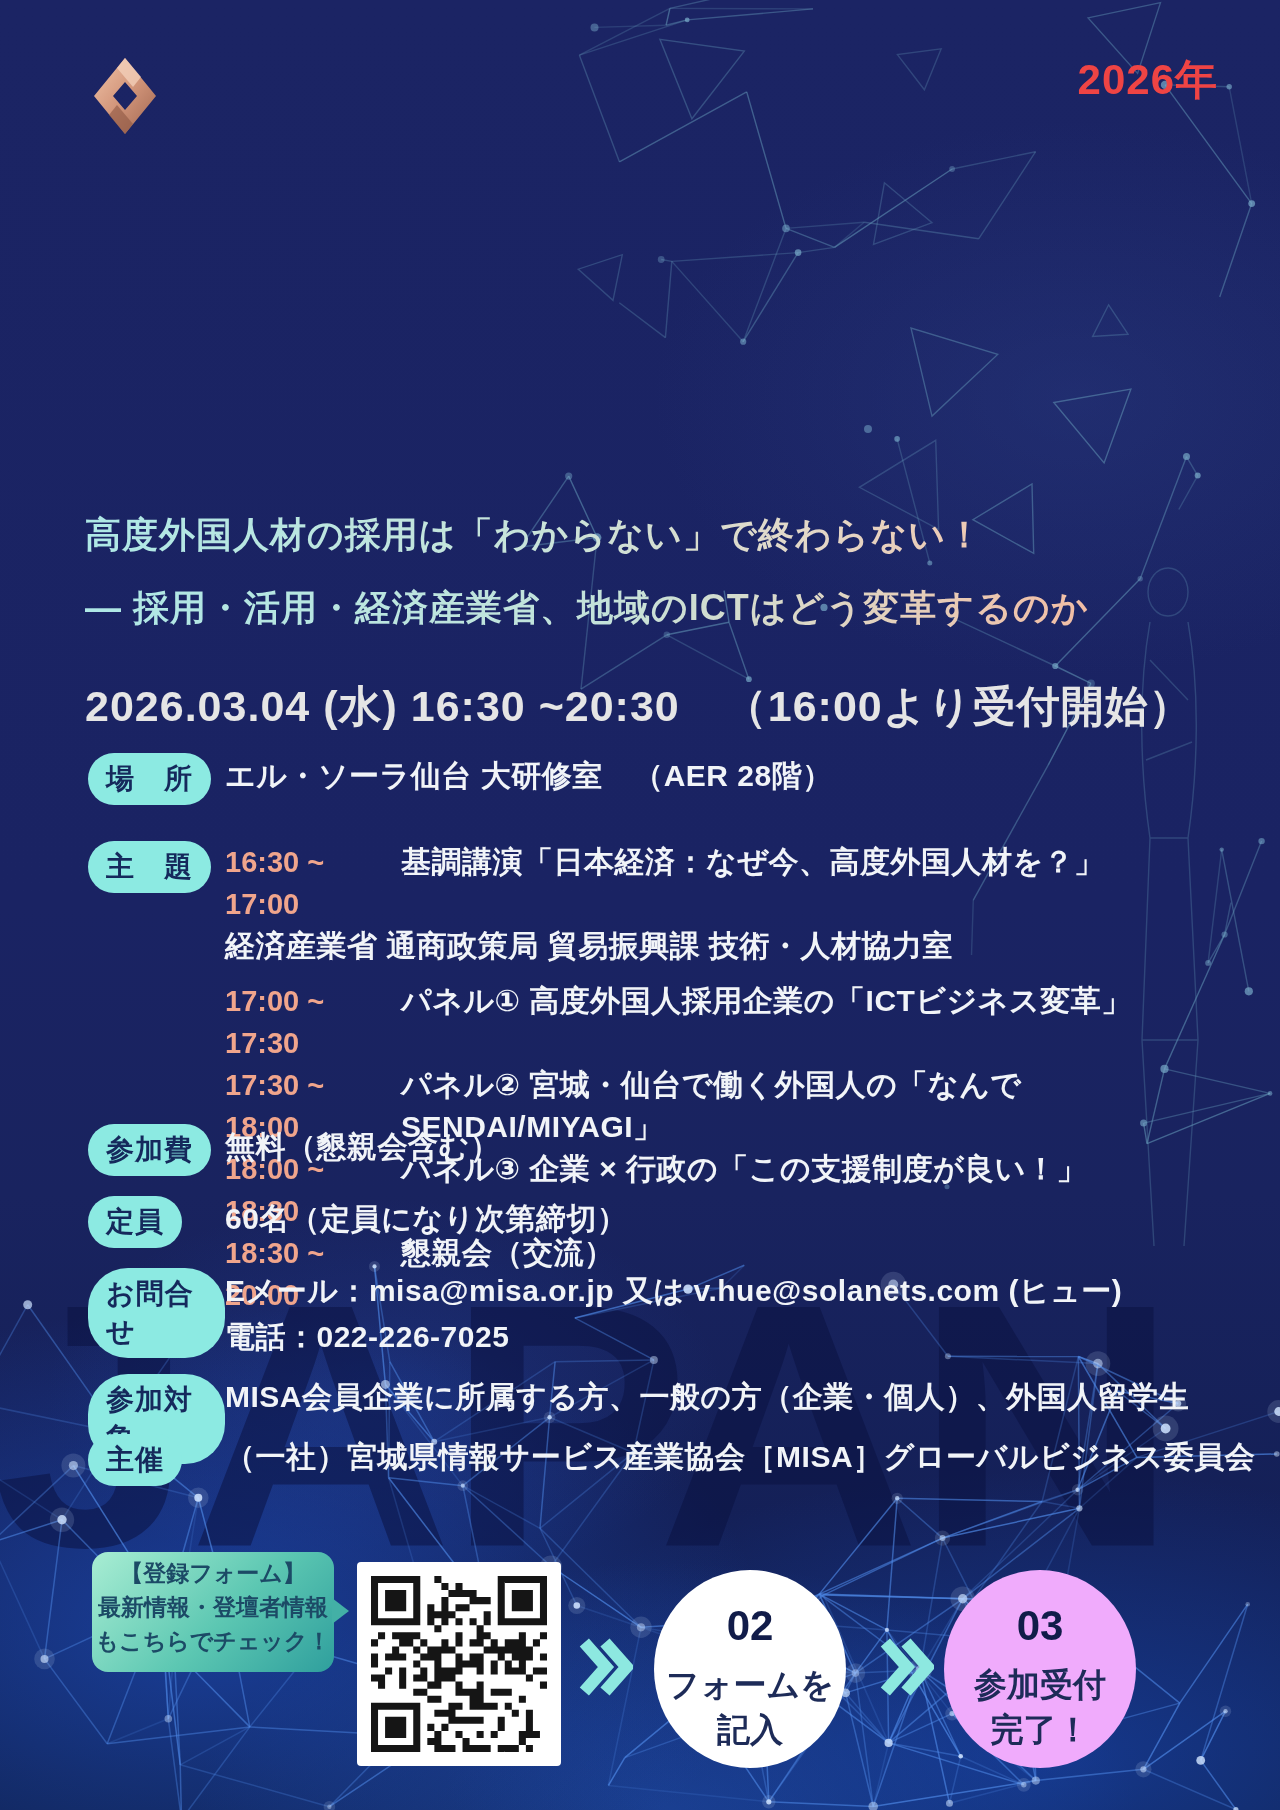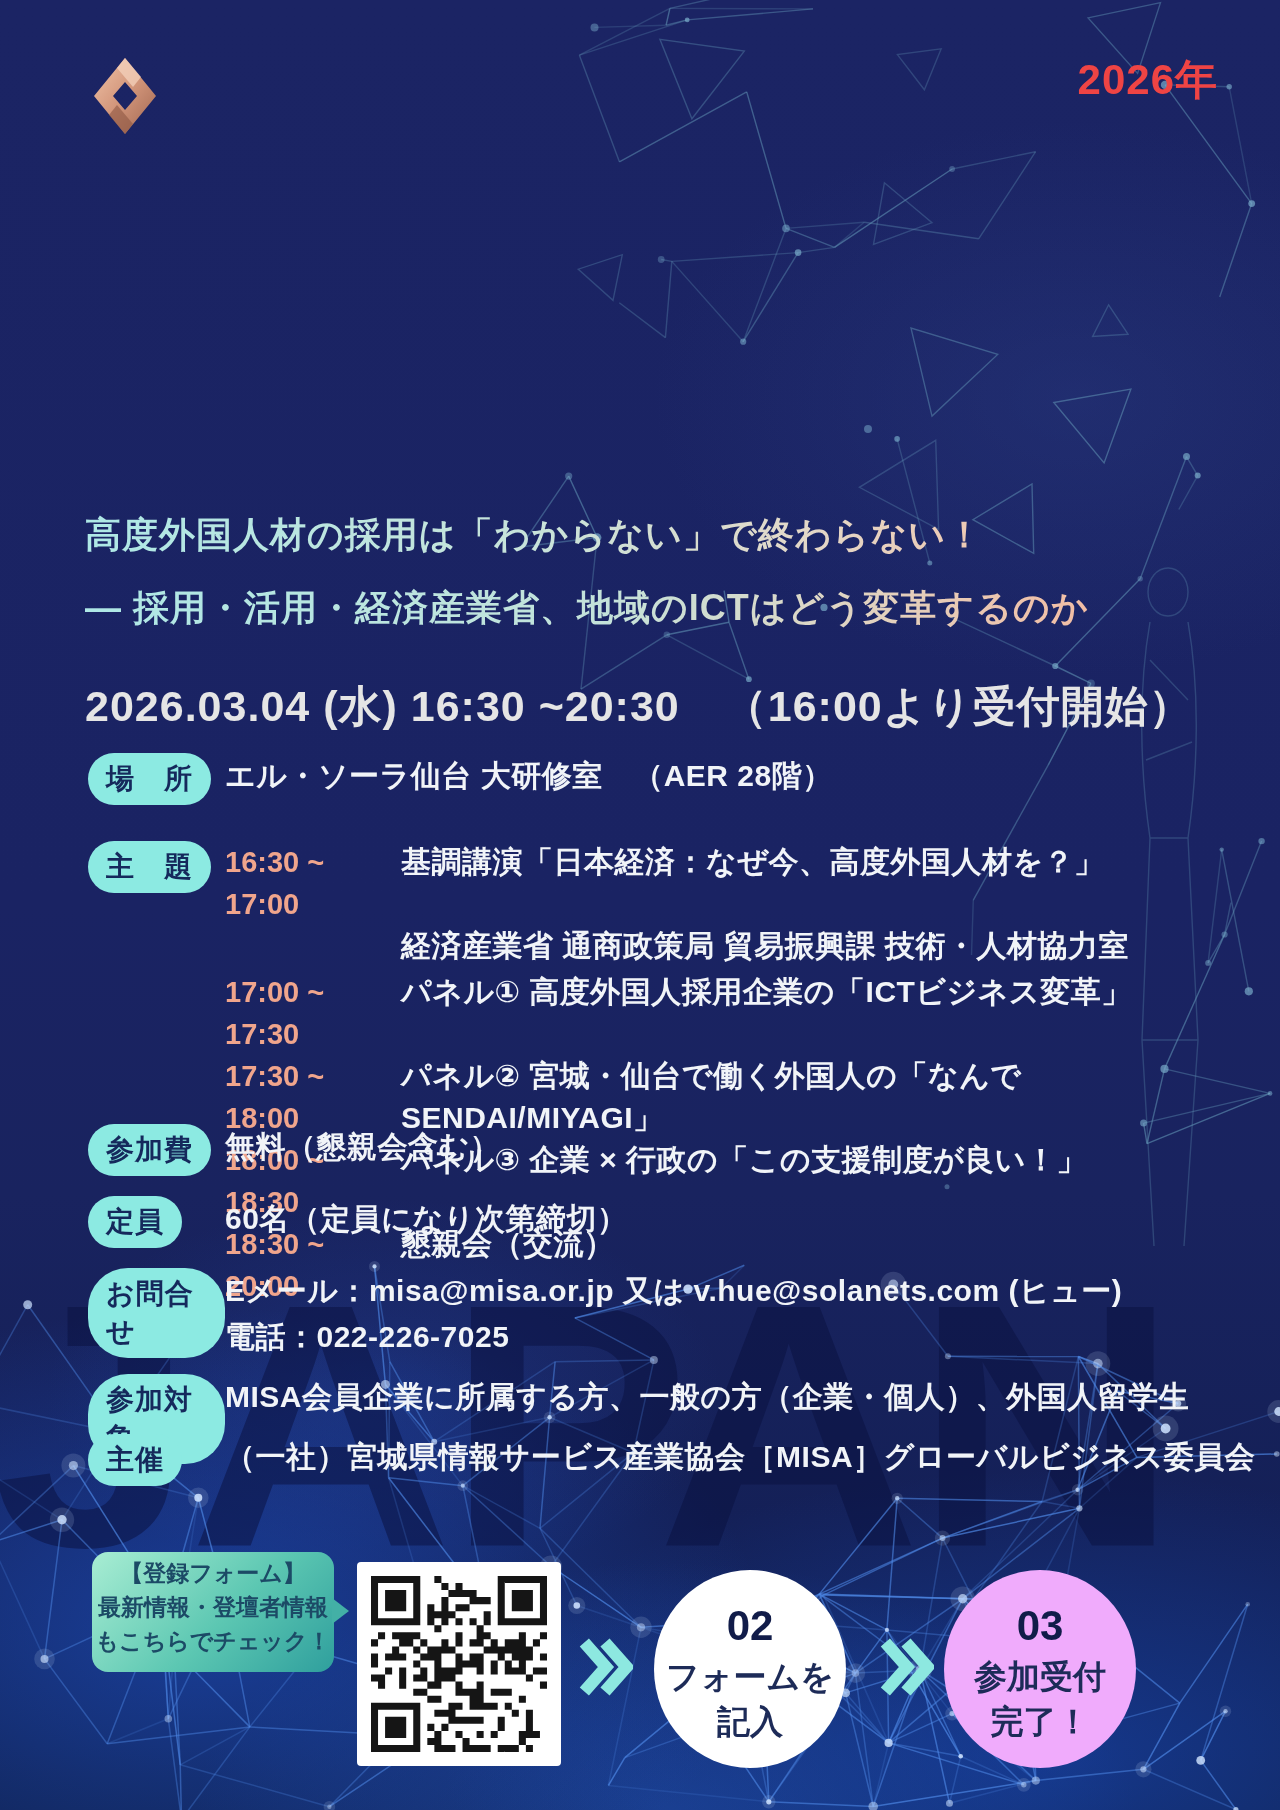--- a/index.html
+++ b/index.html
@@ -48,21 +48,21 @@
   .pill-wrap{width:137px; flex:none;}
   .pill{
     display:inline-block; background:#8ceae2; color:#15295c;
     border-radius:40px; font-size:28px; font-weight:700;
     padding:7px 18px; min-width:74px; text-align:left; letter-spacing:1px;
     box-sizing:border-box;
   }
   .val{font-size:30px; color:#f1f4f8; font-weight:600; line-height:46px; letter-spacing:.5px;}
   .sched{display:block;}
   .sched .line{display:flex; line-height:42px;}
-  .sched .line.gap{margin-bottom:4px;}
+  .sched .line.gap{margin-bottom:13px;flex-direction:column;}
   .time{width:176px; flex:none; color:#f0a58c; font-weight:700; font-size:29px;}
   .stext{color:#f1f4f8; font-weight:600; font-size:30px; letter-spacing:.5px;}
   .bubble{
     position:absolute; left:92px; top:1552px; width:242px; height:116px;
     border-radius:16px; padding-top:4px;
     background:linear-gradient(135deg,#a8edd3 0%,#5cc7b2 55%,#2f9f9d 100%);
     color:#1c4a66; text-align:center; font-weight:700; font-size:23px; line-height:34px;
   }
   .bubble::after{
     content:''; position:absolute; right:-15px; top:46px;
@@ -74,21 +74,21 @@
     background:#ffffff; border-radius:4px; box-sizing:border-box; padding:14px;
   }
   .chev{position:absolute; width:56px; height:62px;}
   .chev1{left:577px; top:1636px;}
   .chev2{left:878px; top:1636px;}
   .step{
     position:absolute; top:1570px; width:192px; height:198px; border-radius:50%;
     text-align:center;
   }
   .step .num{margin-top:32px; font-size:42px; font-weight:800; color:#111c49;}
-  .step .slabel{margin-top:4px; font-size:33px; font-weight:700; line-height:45px; color:#1d2b58;}
+  .step .slabel{margin-top:12px; font-size:33px; font-weight:700; line-height:45px; color:#1d2b58;}
   .step-white{left:654px; background:#ffffff;}
   .step-peach{left:944px; background:#f0abfc;}
 </style>
 </head>
 <body>
 
 <div class="poster">
   <div class="bg-base"></div>
 
   <svg id="net-top" class="bglayer" width="1280" height="1400">

